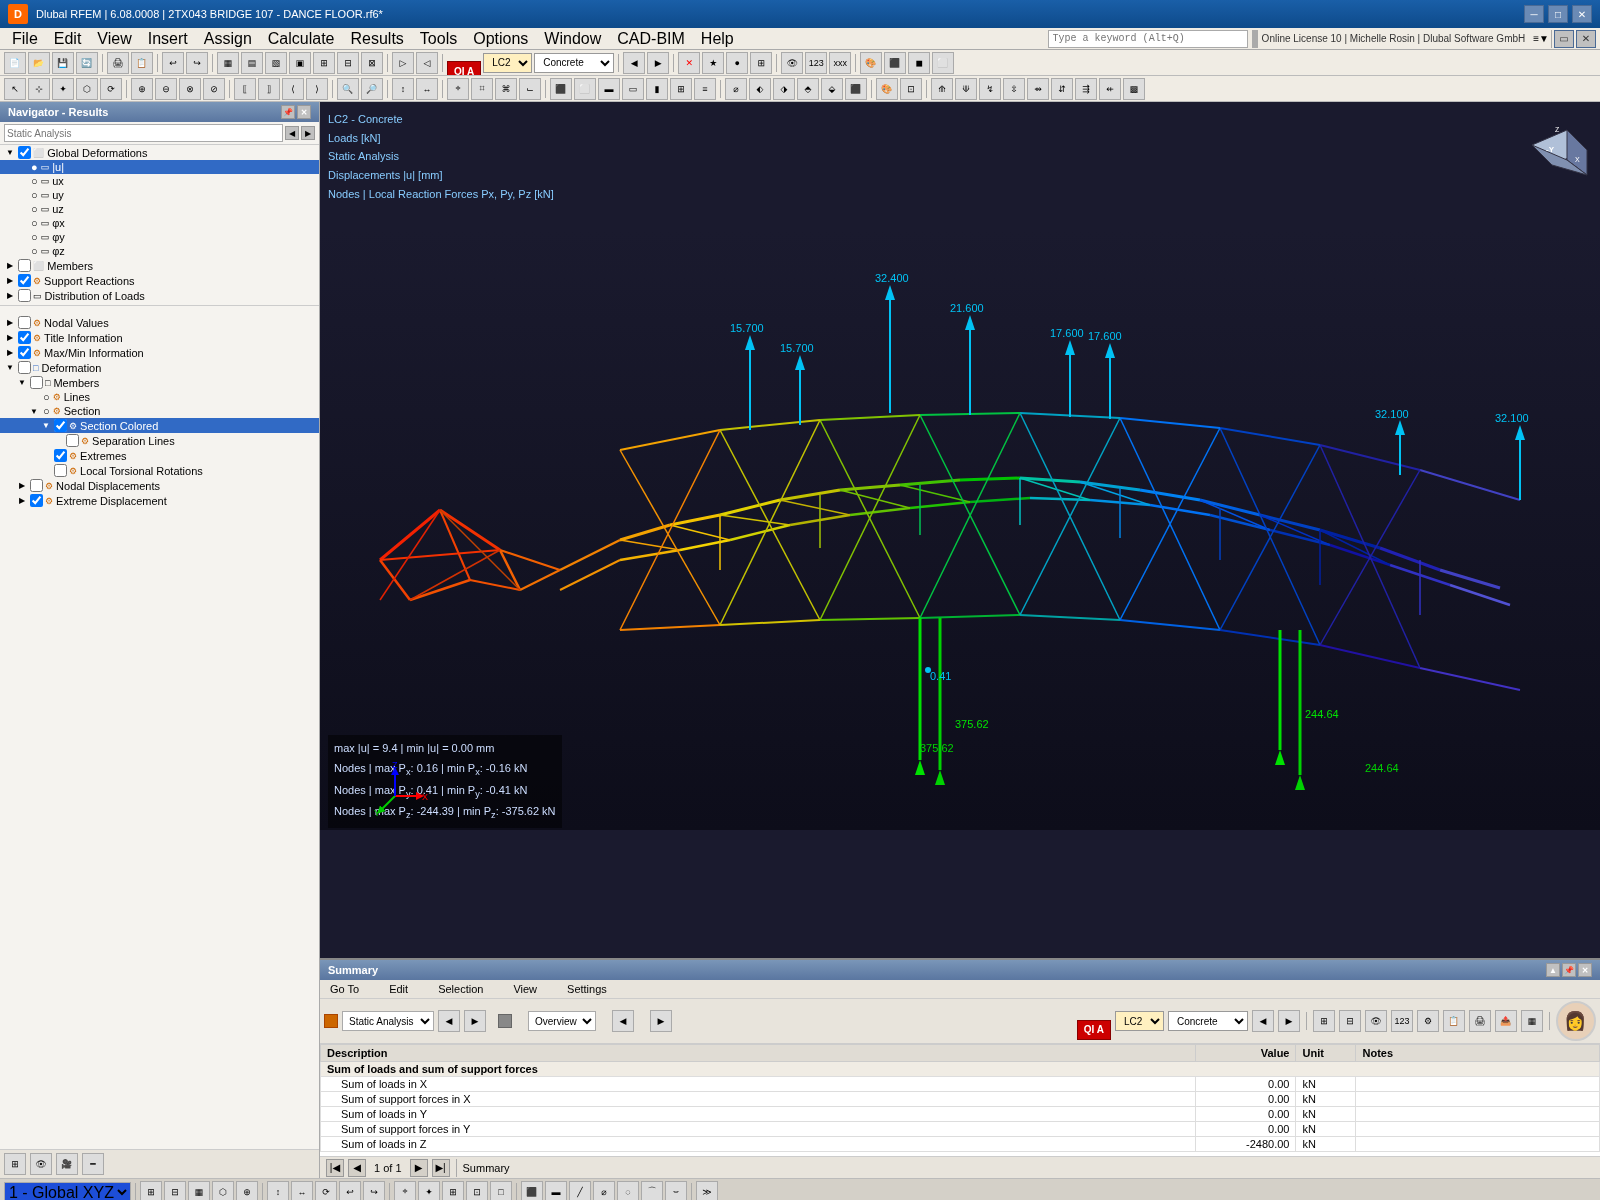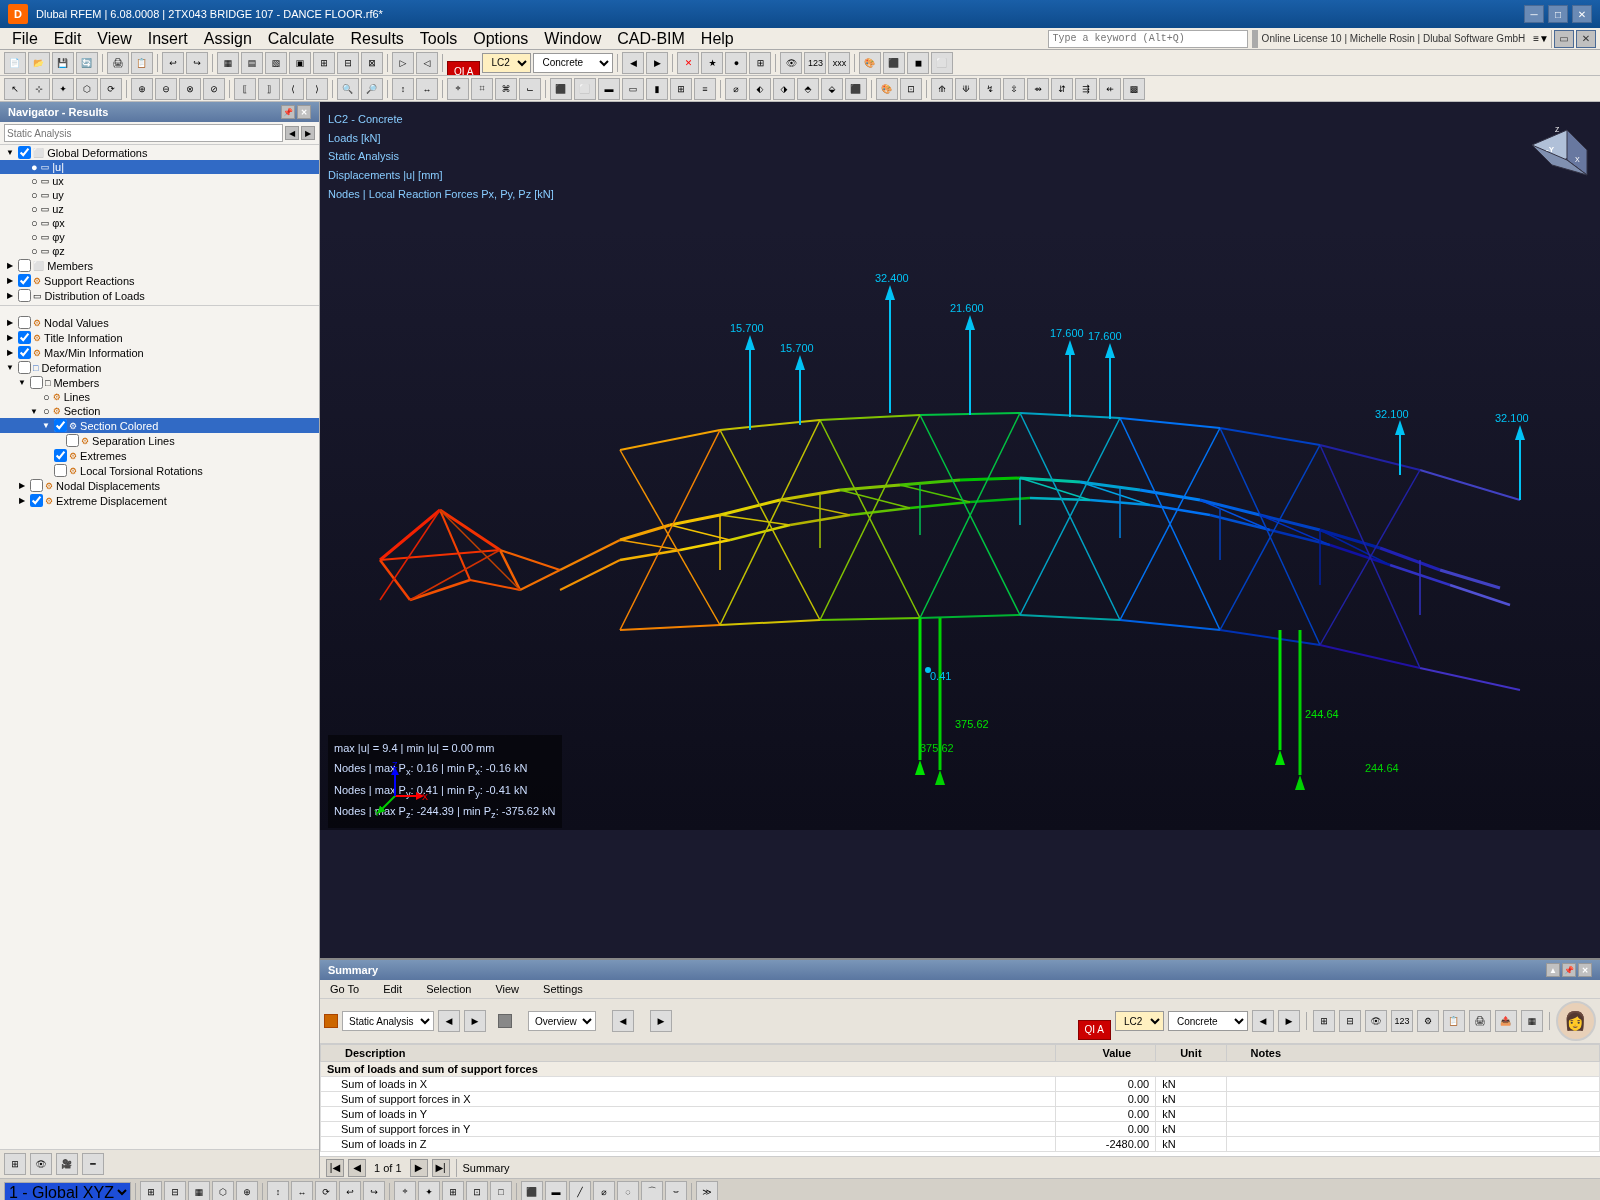--- a/index.html
+++ b/index.html
@@ -33,25 +33,25 @@
     
     .tree-item { display: flex; align-items: center; padding: 1px 0; cursor: pointer; white-space: nowrap; }
     .tree-indent { display: inline-block; }
     .tree-expand { width: 12px; height: 12px; display: inline-flex; align-items: center; justify-content: center; font-size: 8px; cursor: pointer; }
     .tree-check { width: 13px; height: 13px; margin: 0 2px; }
     .tree-label { font-size: 11px; }
     
     
     #summary { height: 220px; background: #f5f3ef; border-top: 2px solid #888; display: flex; flex-direction: column; width: 100%; }
     #summary-header { background: linear-gradient(to bottom, #7a96b8, #5a76a0); color: white; padding: 3px 8px; font-size: 11px; font-weight: bold; display: flex; align-items: center; justify-content: space-between; }
-    #summary-toolbar { background: #e8e4dc; padding: 2px 4px; display: flex; align-items: center; gap: 12px; border-bottom: 1px solid #ccc; }
+    #summary-toolbar { background: #e8e4dc; padding: 2px 4px; display: flex; align-items: center; gap: 18px; border-bottom: 1px solid #ccc; }
     #summary-toolbar2 { background: #e8e4dc; padding: 2px 4px; display: flex; align-items: center; gap: 4px; border-bottom: 1px solid #ccc; }
     #summary-table { flex: 1; overflow-y: auto; background: white; }
     table { width: 100%; border-collapse: collapse; font-size: 11px; }
-    th { background: #e0dcd4; border: 1px solid #ccc; padding: 2px 24px; text-align: left; font-weight: bold; }
+    th { background: #e0dcd4; border: 1px solid #ccc; padding: 2px 6px; text-align: left; font-weight: bold; }
     td { border: 1px solid #ddd; padding: 1px 6px; }
     .row-group { background: #f0ece4; font-weight: bold; }
     .row-sub { padding-left: 20px; }
     
     
     #bottom-toolbar { height: 26px; background: #d4d0c8; border-top: 1px solid #bbb; display: flex; align-items: center; padding: 0 4px; gap: 2px; }
     
     
     #content-area { flex: 1; display: flex; flex-direction: column; overflow: hidden; }
     
@@ -67,21 +67,21 @@
     #summary-table::-webkit-scrollbar { width: 6px; }
     
     .nav-btn { width: 14px; height: 14px; background: #c0c0c0; border: 1px solid #999; font-size: 8px; display: inline-flex; align-items: center; justify-content: center; cursor: pointer; }
     
     
     #toolbars { background: #f0ece4; }
     
     .combo-lc { height: 20px; font-size: 10px; background: #fff0c0; border: 1px solid #999; padding: 0 4px; min-width: 40px; }
     .combo-mat { height: 20px; font-size: 10px; background: white; border: 1px solid #999; padding: 0 4px; min-width: 80px; }
     
-    .red-btn { background: #cc0000; color: white; padding: 1px 6px; height: 20px; font-size: 10px; border: 1px solid #880000; cursor: pointer; font-weight: normal; margin-top: 17px; }
+    .red-btn { background: #cc0000; color: white; padding: 1px 6px; height: 20px; font-size: 10px; border: 1px solid #880000; cursor: pointer; font-weight: bold; margin-top: 17px; }
     
     
     .pager-btn { width: 18px; height: 18px; background: #d4d0c8; border: 1px solid #999; font-size: 10px; display: inline-flex; align-items: center; justify-content: center; cursor: pointer; }
   </style>
 </head>
 <body>
 
 <div id="titlebar">
   <div id="titlebar-left">
     <div style="width:20px;height:20px;background:#ff6600;color:white;font-weight:bold;font-size:11px;display:flex;align-items:center;justify-content:center;border-radius:2px;">D</div>

